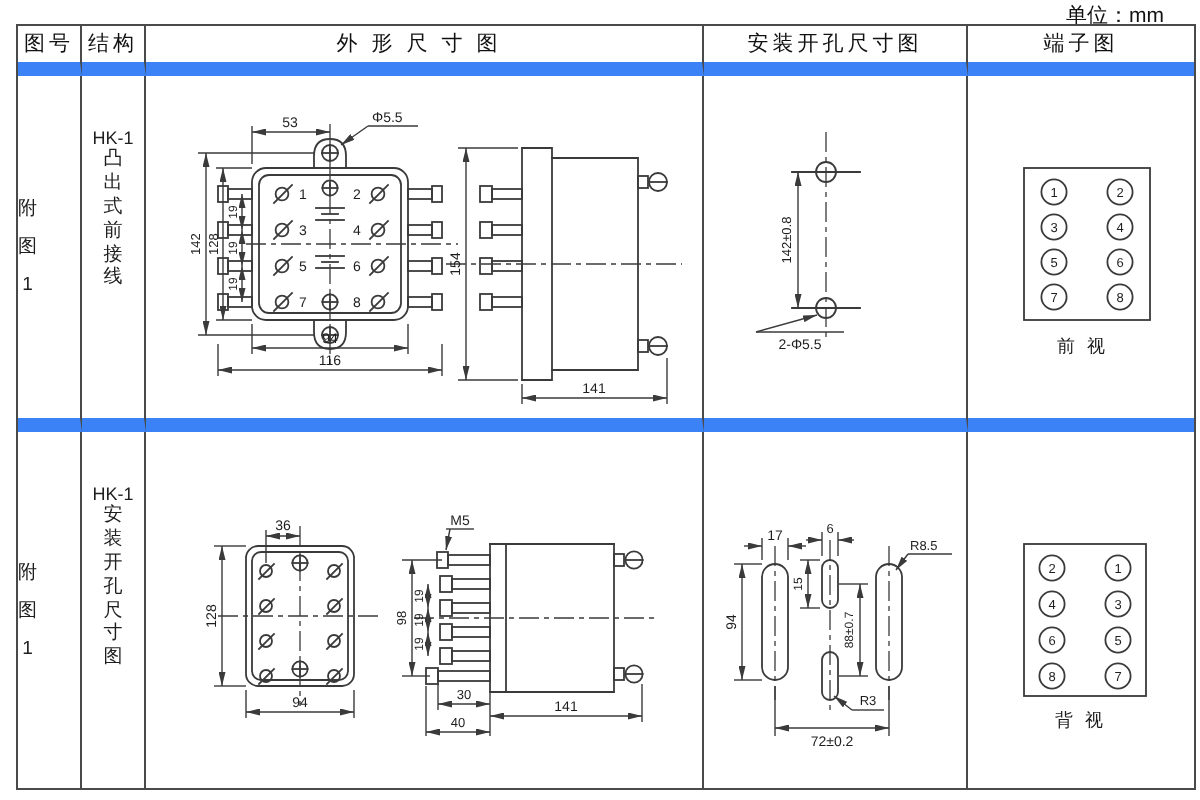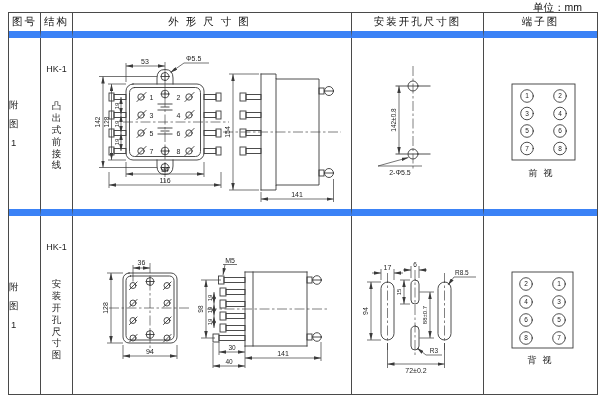--- a/index.html
+++ b/index.html
@@ -18,21 +18,21 @@
   .cell{box-sizing:border-box;border-right:1px solid #4a4a4a;border-bottom:7px solid #3b82f6;
         overflow:hidden;position:relative;}
   .cell.last-col{border-right:none;}
   .cell.last-row{border-bottom:none;}
   .hdr{display:flex;align-items:center;justify-content:center;font-size:10.5px;color:#111;}
   .ls2{letter-spacing:2px;}
   .ls7{letter-spacing:7px;}
   .figcell{display:flex;align-items:center;justify-content:flex-start;font-size:9.5px;}
   .structcell{display:flex;flex-direction:column;align-items:center;padding-top:26px;font-size:9px;}
   .vtext{width:1em;word-break:break-all;text-align:center;line-height:2.0;font-size:9.5px;}
-  .vtight{line-height:1.25;margin-top:26px;}
+  .vtight{line-height:1.25;margin-top:0;}
   svg{display:block;}
   .ln{stroke:#3a3a3a;stroke-width:0.9;fill:none;stroke-linecap:square;}
   .dim{stroke:#3a3a3a;stroke-width:0.7;fill:none;}
   .cl{stroke:#3a3a3a;stroke-width:0.65;stroke-dasharray:10 2.5 2.5 2.5;fill:none;}
   svg text{fill:#1e1e1e;stroke:none;font-family:"Liberation Sans","DejaVu Sans",sans-serif;}
   .t7{font-size:7px;}.t65{font-size:6.5px;}.t6{font-size:6px;}.t9{font-size:9px;}
 </style>
 </head>
 <body>
 

